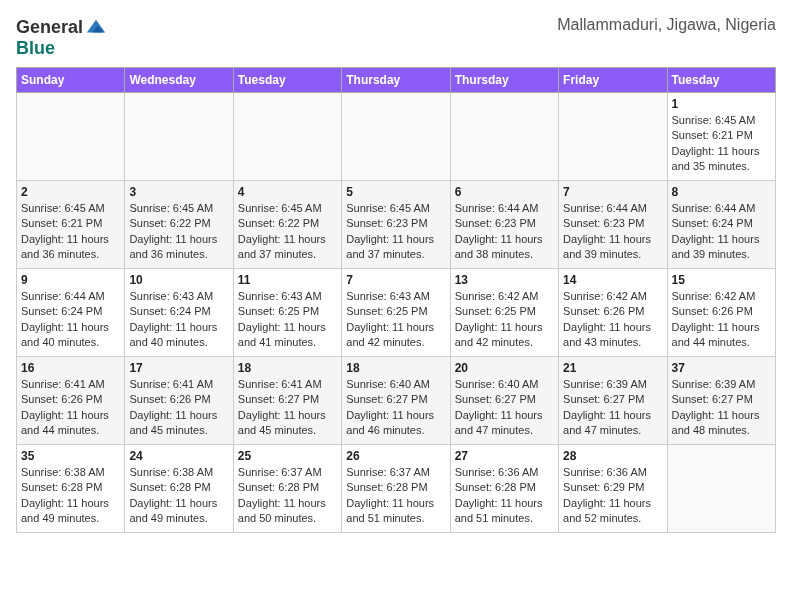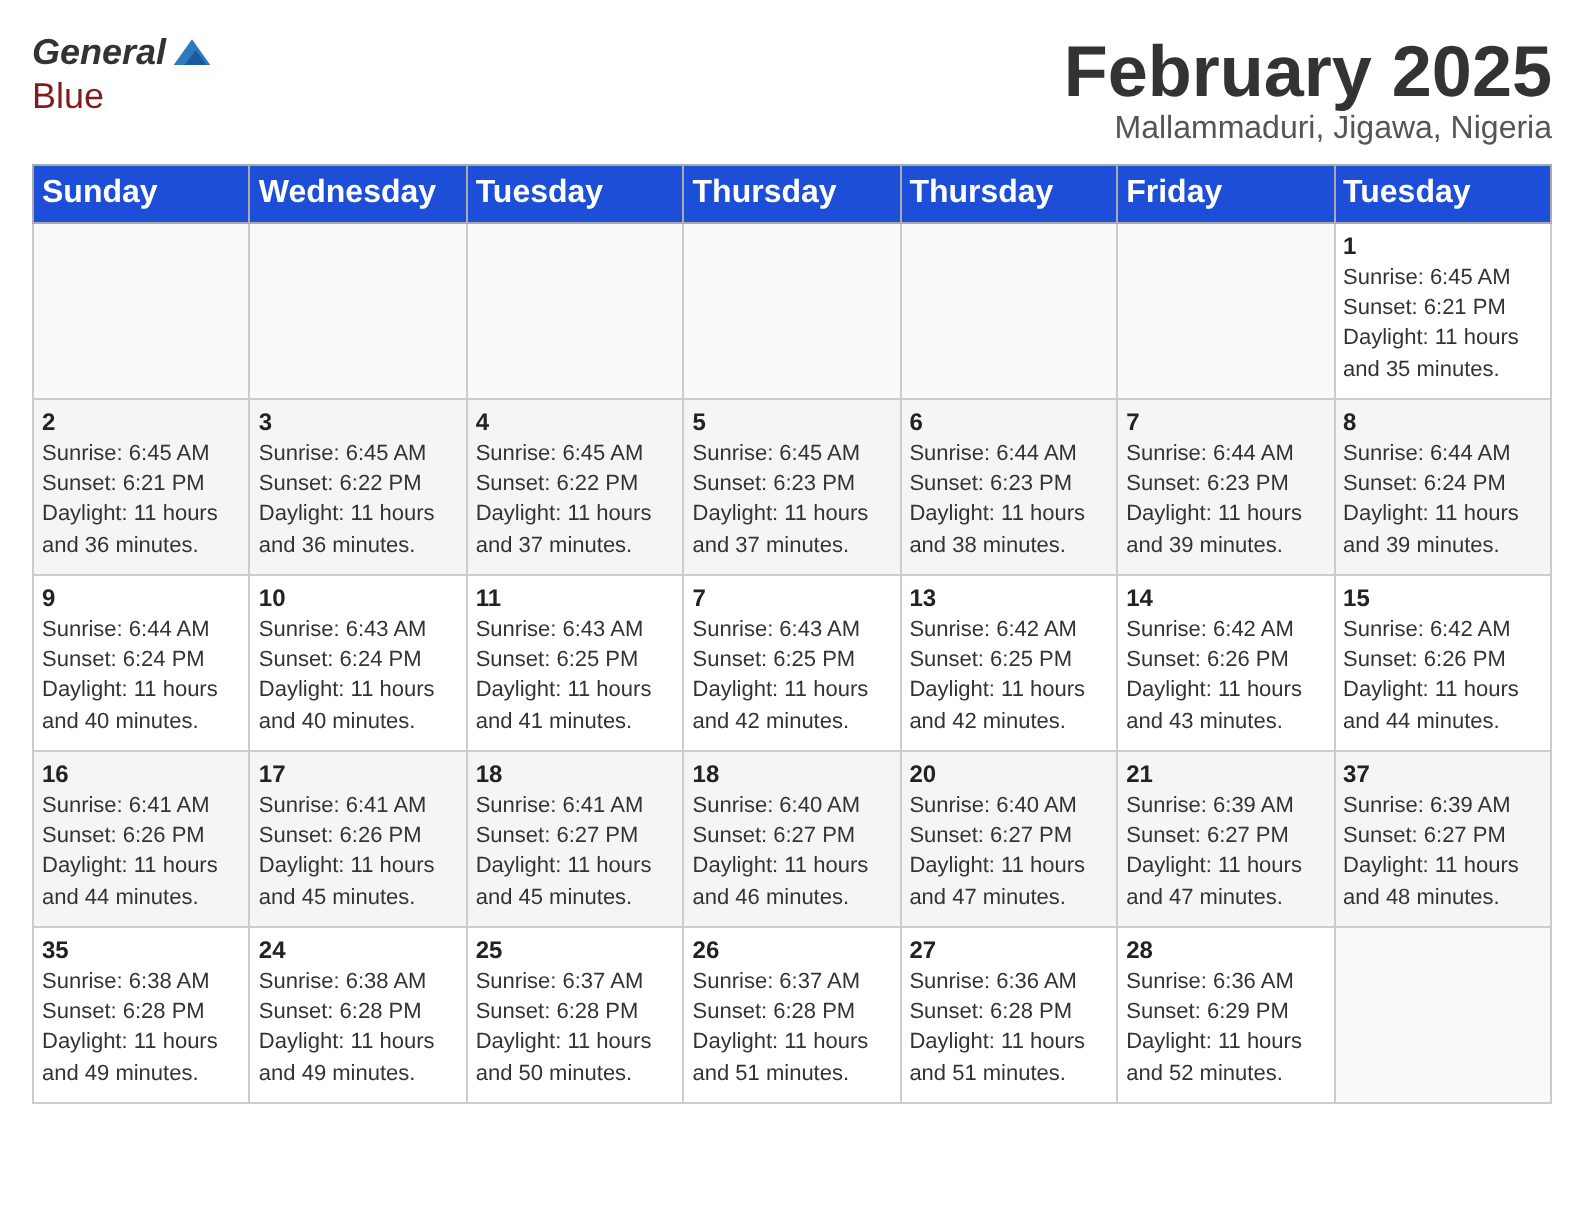--- a/index.html
+++ b/index.html
@@ -21,22 +21,22 @@
       align-items: center;
       gap: 2px;
     }
     .logo-text-general {
       font-size: 18px;
       font-weight: bold;
       color: #333;
     }
     .logo-text-blue {
       font-size: 18px;
-      font-weight: normal;
-      color: #7f1d1d;
+      font-weight: bold;
+      color: #0f766e;
     }
     .logo-icon {
       width: 22px;
       height: 22px;
       margin-left: 2px;
     }
     .title-block {
       text-align: right;
     }
     .month-title {
@@ -48,23 +48,23 @@
     .location-title {
       font-size: 16px;
       color: #555;
     }
     table {
       width: 100%;
       border-collapse: collapse;
       font-size: 10px;
     }
     thead tr th {
-      background-color: #1d4ed8;
+      background-color: #8b5cf6;
       color: #fff;
-      font-size: 16px;
+      font-size: 12px;
       font-weight: bold;
       padding: 5px 4px;
       text-align: left;
       border: 1px solid #aaa;
     }
     tbody tr td {
       vertical-align: top;
       border: 1px solid #ccc;
       padding: 4px 4px;
       height: 88px;
@@ -88,32 +88,31 @@
     .empty-cell {
       background: #f9f9f9;
     }
   </style>
 </head>
 <body>
 
 <div class="header">
   <div class="logo">
     <div>
-      <div style="display:flex;align-items:flex-start;font-style:italic;">
+      <div style="display:flex;align-items:center;">
         <span class="logo-text-general">General</span>
         <svg class="logo-icon" viewBox="0 0 24 24" xmlns="http://www.w3.org/2000/svg">
           <polygon points="2,18 12,4 22,18" fill="#2e7abf"></polygon>
           <polygon points="8,18 14,10 20,18" fill="#1a5a9f"></polygon>
         </svg>
       </div>
       <span class="logo-text-blue">Blue</span>
     </div>
   </div>
   <div class="title-block">
-    <div class="month-title">February 2025</div>
     <div class="location-title">Mallammaduri, Jigawa, Nigeria</div>
   </div>
 </div>
 
 <table>
   <thead>
     <tr>
     <th>Sunday</th>
         <th>Wednesday</th>
         <th>Tuesday</th>

